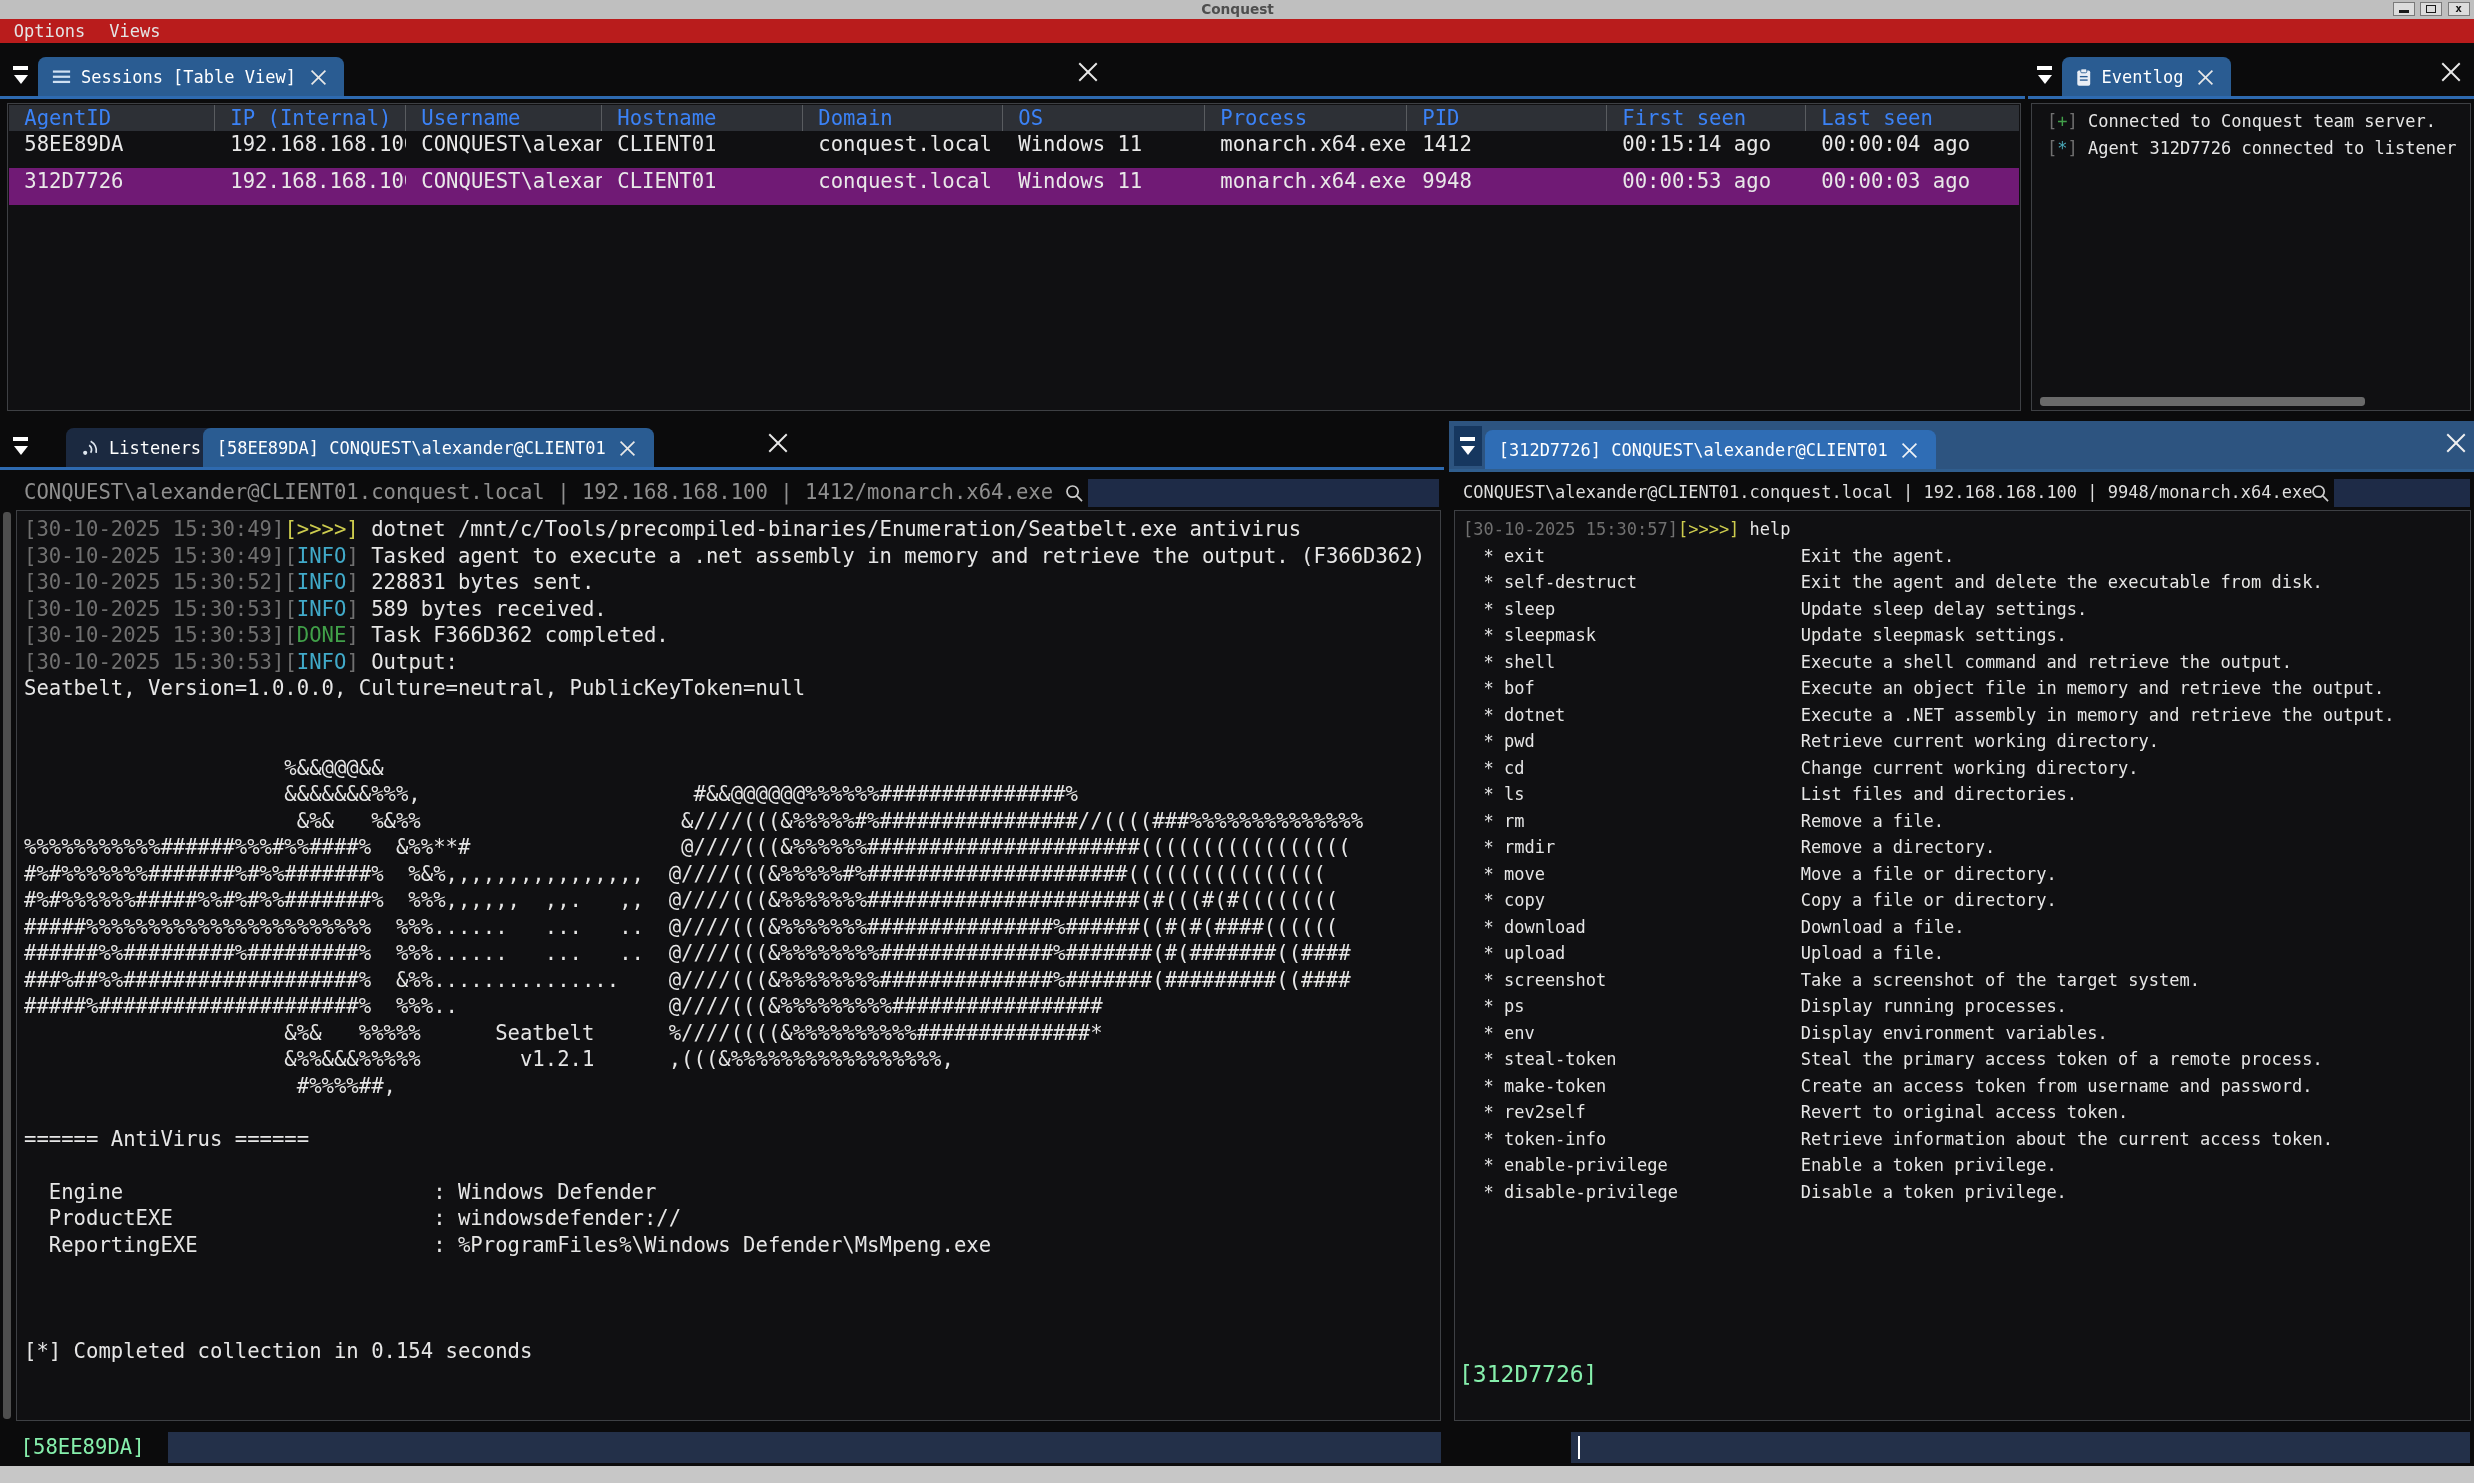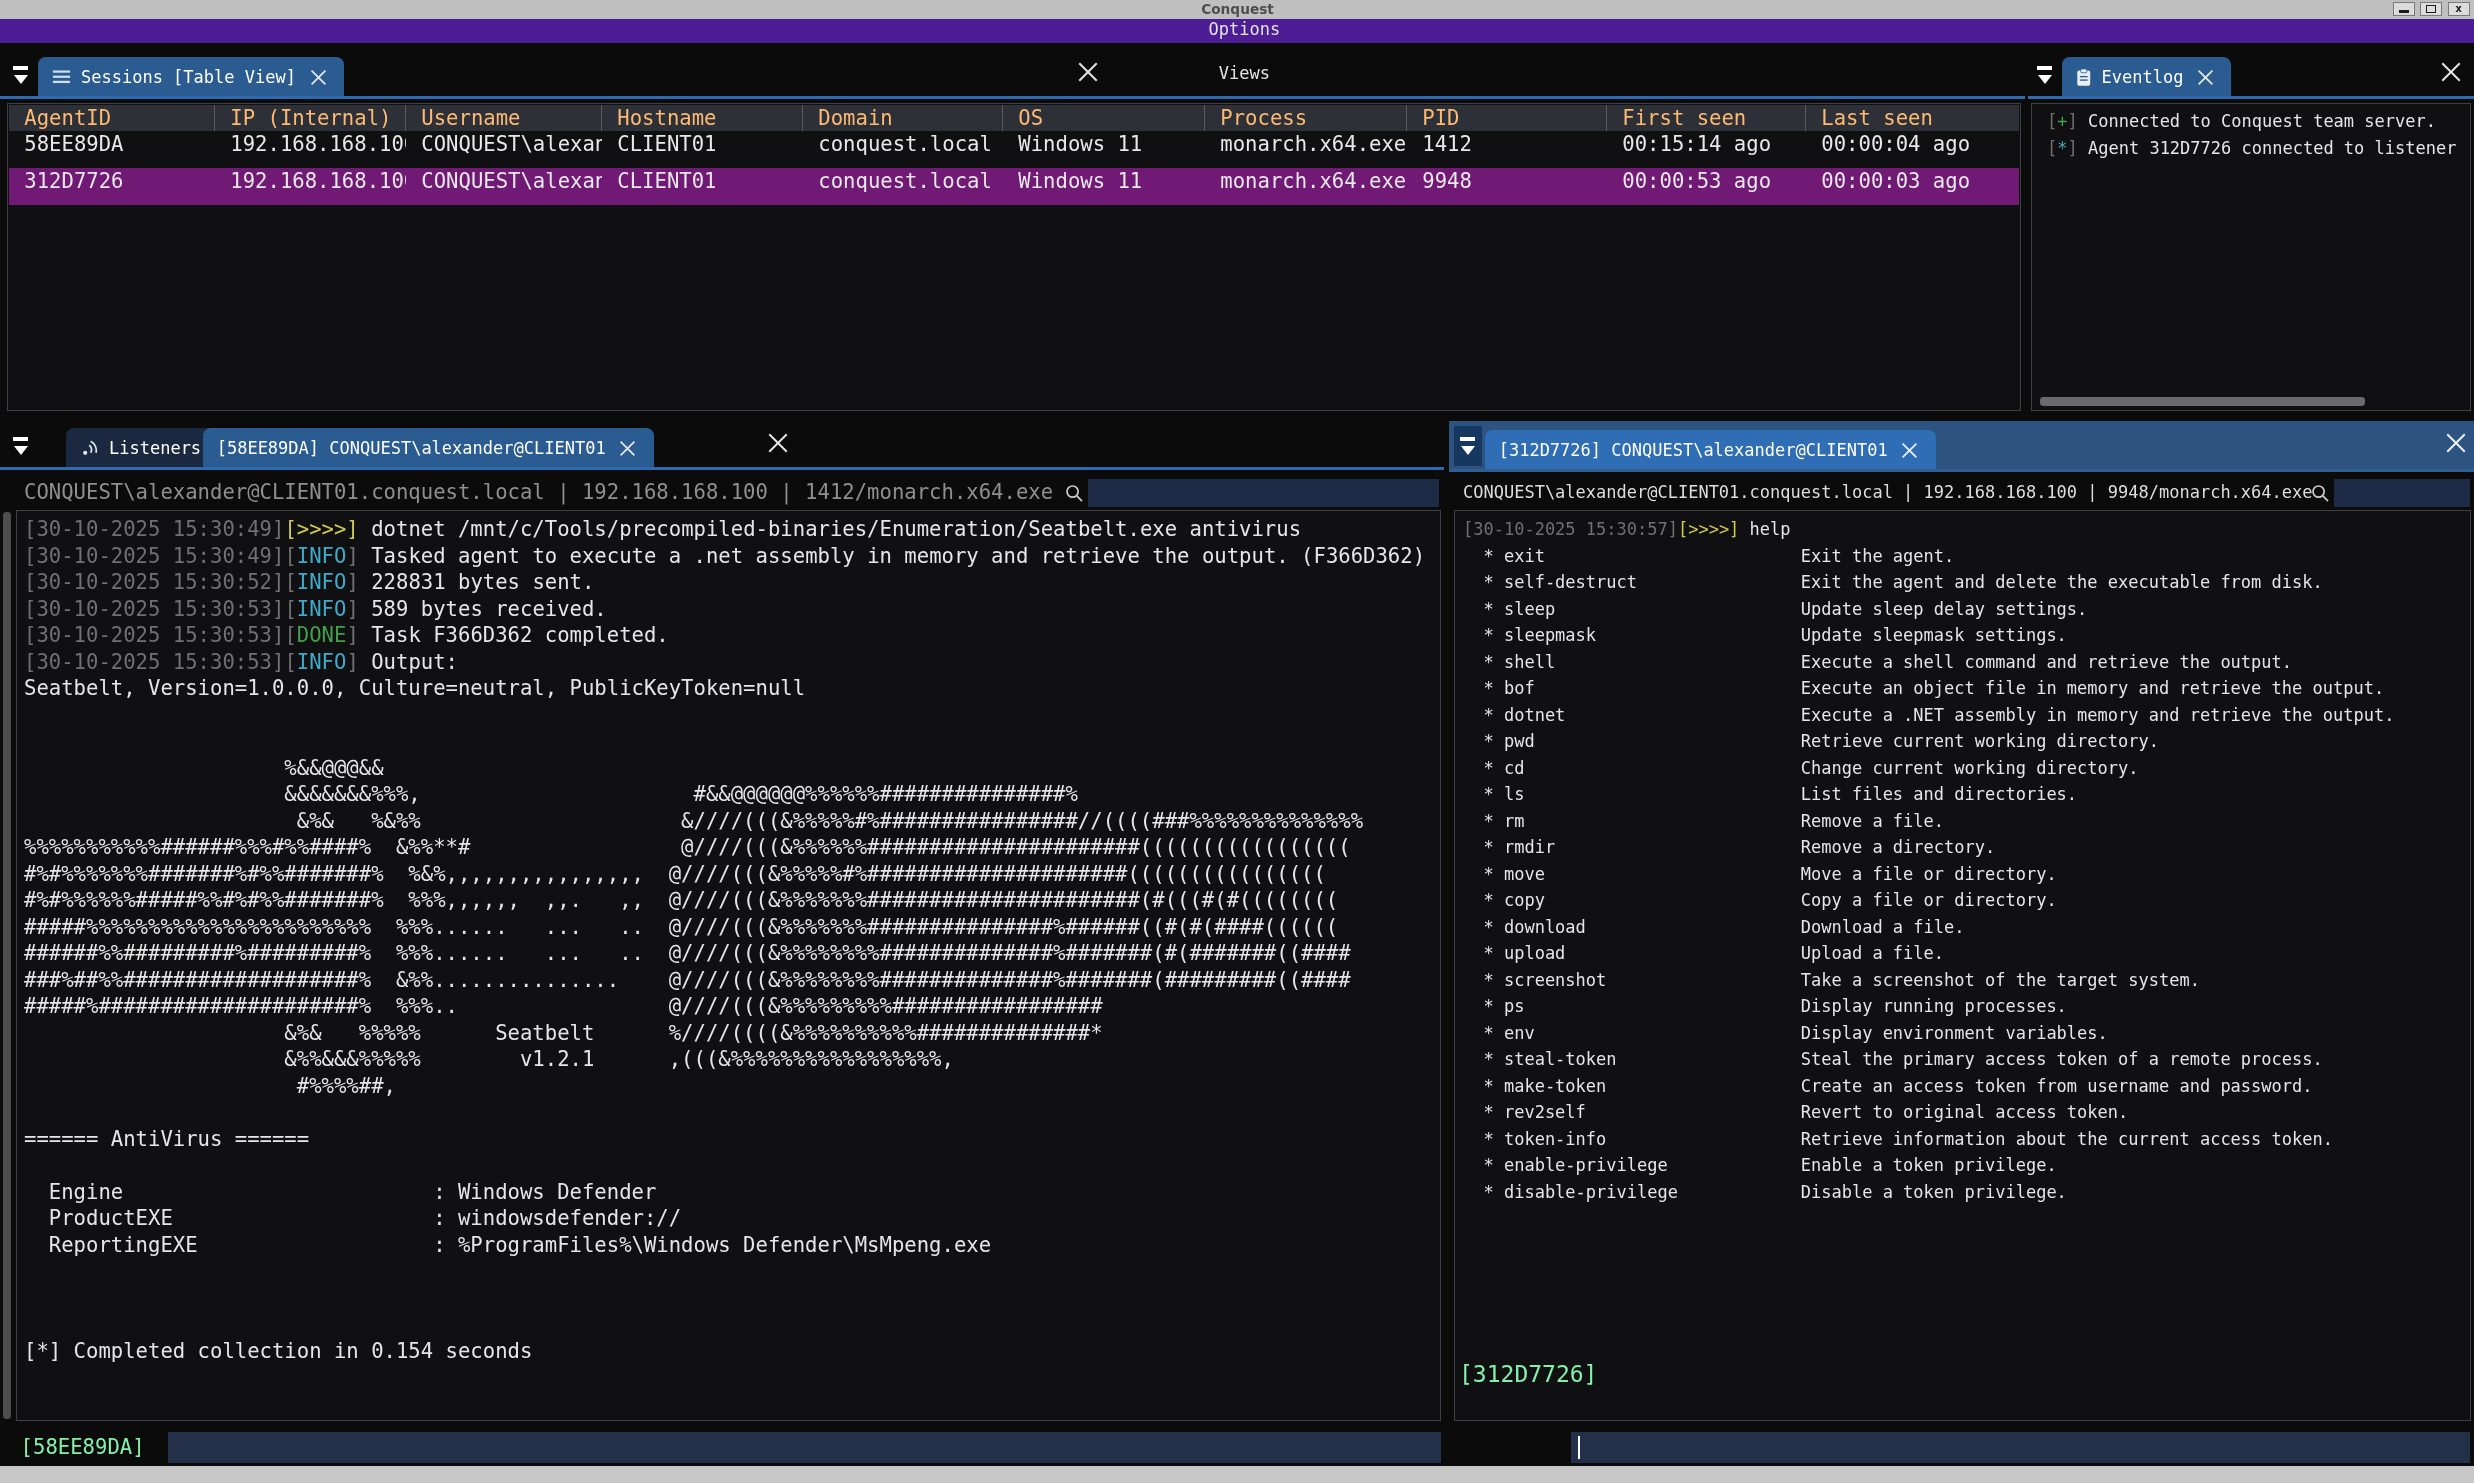--- a/index.html
+++ b/index.html
@@ -8,22 +8,22 @@
   
   .titlebar{position:absolute;left:0;top:0;width:2475px;height:19px;background:#bfbfbf;}
   .title{position:absolute;left:0;right:0;top:0;height:19px;text-align:center;
          font:bold 13.7px "DejaVu Sans",sans-serif;color:#4e4e4e;line-height:19px;}
   .winbtns{position:absolute;right:5.2px;top:1.7px;display:flex;gap:5.2px;}
   .winbtn{width:22.3px;height:14.6px;background:#dcdcdc;border:0.9px solid #7a7a7a;position:relative;box-sizing:border-box;}
   .g-min{position:absolute;left:5.2px;right:5.2px;bottom:2.6px;height:2.6px;background:#1a1a1a;}
   .g-max{position:absolute;left:5.2px;right:5.2px;top:2.6px;bottom:2.6px;border:1.7px solid #1a1a1a;}
   .g-x{position:absolute;inset:0;display:flex;align-items:center;justify-content:center;
        font:bold 11.2px "DejaVu Sans Mono",monospace;color:#111;}
-  .menubar{position:absolute;left:0;top:19px;width:2475px;height:24px;background:#4c1d95;
-           display:flex;align-items:center;padding-left:13.7px;gap:24px;box-sizing:border-box;flex-direction:column;}
+  .menubar{position:absolute;left:0;top:19px;width:2475px;height:24px;background:#b91c1c;
+           display:flex;align-items:center;padding-left:13.7px;gap:24px;box-sizing:border-box;}
   .menuitem{font-size:17px;color:#e4e4e4;}
   .bottomstrip{position:absolute;left:0;top:1466px;width:2475px;height:17px;background:#c7c7c7;}
   
   .underline{position:absolute;height:2.6px;background:#2e6ab0;}
   .dd{position:absolute;width:27.5px;height:40px;display:flex;flex-direction:column;align-items:center;
       justify-content:center;gap:5.2px;}
   .dd .bar{width:14.6px;height:4.3px;background:#fff;}
   .dd .tri{width:0;height:0;border-left:7.7px solid transparent;border-right:7.7px solid transparent;
            border-top:9.5px solid #fff;}
   .dd.navy{background:#16375f;}
@@ -47,21 +47,21 @@
   .status-r{position:absolute;left:1463px;top:479px;font-size:17px;color:#dedede;line-height:27.5px;white-space:pre;}
   .searchbox{position:absolute;background:#1e2b47;height:27.5px;}
   .inputbar{position:absolute;background:#233049;height:31px;}
   .promptlbl{position:absolute;color:#86efac;white-space:pre;}
   .cursor{position:absolute;width:2.6px;height:22.3px;background:#fff;}
   .vscroll{position:absolute;background:#4e4e4e;border-radius:3.4px;}
   .hscroll{position:absolute;background:#6a6a6a;border-radius:3.4px;}
   
   .tgrid{display:grid;grid-template-columns:206px 191px 196px 201px 200px 202px 202px 200px 199px 1fr;}
   .thead{position:absolute;left:0.9px;top:0.9px;right:0.9px;height:26px;background:#2d3036;}
-  .th{padding-left:15.5px;font-size:20.6px;color:#fdba74;line-height:26px;border-right:0.9px solid #595c60;
+  .th{padding-left:15.5px;font-size:20.6px;color:#3b82f6;line-height:26px;border-right:0.9px solid #595c60;
       white-space:pre;overflow:hidden;}
   .th:last-child{border-right:none;}
   .tbody{position:absolute;left:0.9px;top:27px;right:0.9px;}
   .trow{height:37px;}
   .trow.sel{background:#701a75;}
   .td{padding-left:15.5px;font-size:20.6px;color:#e8e8e8;line-height:27px;white-space:pre;overflow:hidden;}
   .icon-svg{display:block;}
 </style>
 </head>
 <body>

